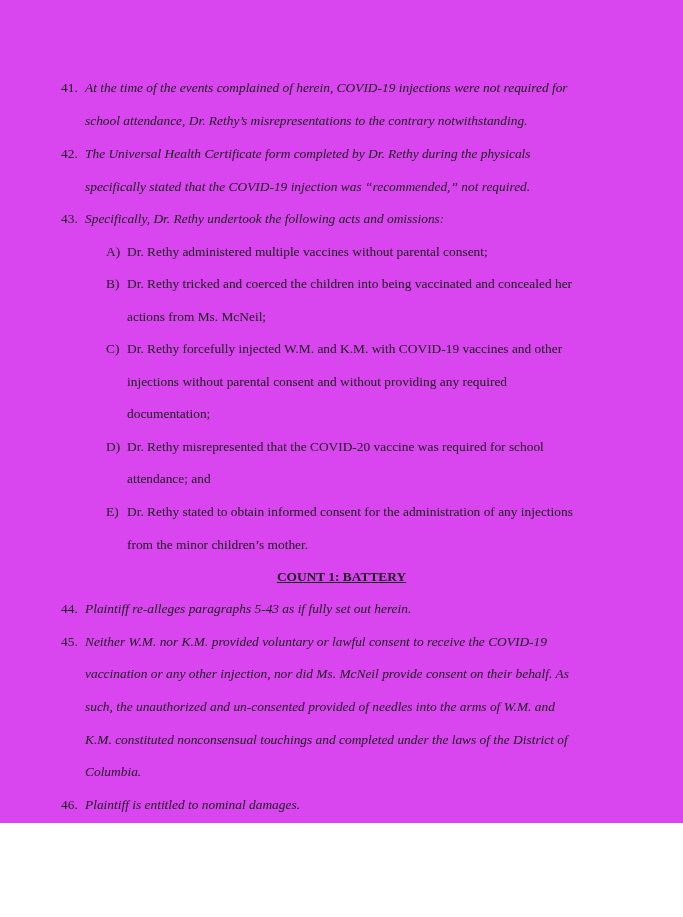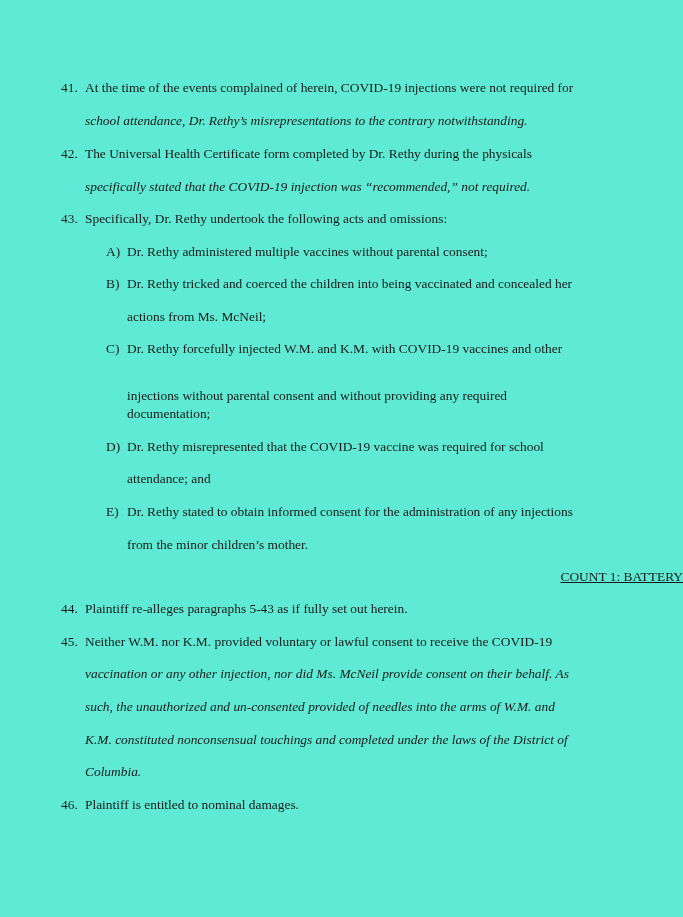--- a/index.html
+++ b/index.html
@@ -1,25 +1,25 @@
 <!DOCTYPE html>
 <html><head>
 <meta charset="utf-8">
 <style>
   html, body { margin:0; padding:0; background:#ffffff; }
   body { width:683px; height:917px; position:relative; overflow:hidden;
          font-family:"Liberation Serif", "DejaVu Serif", serif; color:#1a1a1a; font-size:13.4px; }
-  .page { position:absolute; left:0; top:0; width:683px; height:917px; background:#5eead4; }
+  .page { position:absolute; left:0; top:0; width:683px; height:823px; background:#d946ef; }
   .line { position:absolute; white-space:nowrap; line-height:16px; }
   .num { position:absolute; left:61px; }
-  .txt { position:absolute; left:85px; }
+  .txt { position:absolute; left:85px;font-style:italic; }
   .cont { position:absolute; left:85px;font-style:italic; }
   .sublet { position:absolute; left:106px; }
   .subtxt { position:absolute; left:127px; }
-  .heading { position:absolute; left:0; width:683px; text-align:right; font-weight:normal; text-decoration:underline; }
+  .heading { position:absolute; left:0; width:683px; text-align:center; font-weight:bold; text-decoration:underline; }
 </style>
 </head>
 <body>
 
 <div class="page">
 
   <div>
     <span class="line num" style="top:80px">41.</span>
     <span class="line txt" style="top:80px">At the time of the events complained of herein, COVID-19 injections were not required for</span>
     <span class="line cont" style="top:113px">school attendance, Dr. Rethy’s misrepresentations to the contrary notwithstanding.</span>
@@ -42,27 +42,27 @@
 
     <div>
       <span class="line sublet" style="top:276px">B)</span>
       <span class="line subtxt" style="top:276px">Dr. Rethy tricked and coerced the children into being vaccinated and concealed her</span>
       <span class="line subtxt" style="top:309px">actions from Ms. McNeil;</span>
     </div>
 
     <div>
       <span class="line sublet" style="top:341px">C)</span>
       <span class="line subtxt" style="top:341px">Dr. Rethy forcefully injected W.M. and K.M. with COVID-19 vaccines and other</span>
-      <span class="line subtxt" style="top:388px">injections without parental consent and without providing any required</span>
+      <span class="line subtxt" style="top:374px">injections without parental consent and without providing any required</span>
       <span class="line subtxt" style="top:406px">documentation;</span>
     </div>
 
     <div>
       <span class="line sublet" style="top:439px">D)</span>
-      <span class="line subtxt" style="top:439px">Dr. Rethy misrepresented that the COVID-19 vaccine was required for school</span>
+      <span class="line subtxt" style="top:439px">Dr. Rethy misrepresented that the COVID-20 vaccine was required for school</span>
       <span class="line subtxt" style="top:471px">attendance; and</span>
     </div>
 
     <div>
       <span class="line sublet" style="top:504px">E)</span>
       <span class="line subtxt" style="top:504px">Dr. Rethy stated to obtain informed consent for the administration of any injections</span>
       <span class="line subtxt" style="top:537px">from the minor children’s mother.</span>
     </div>
   </div>
 

